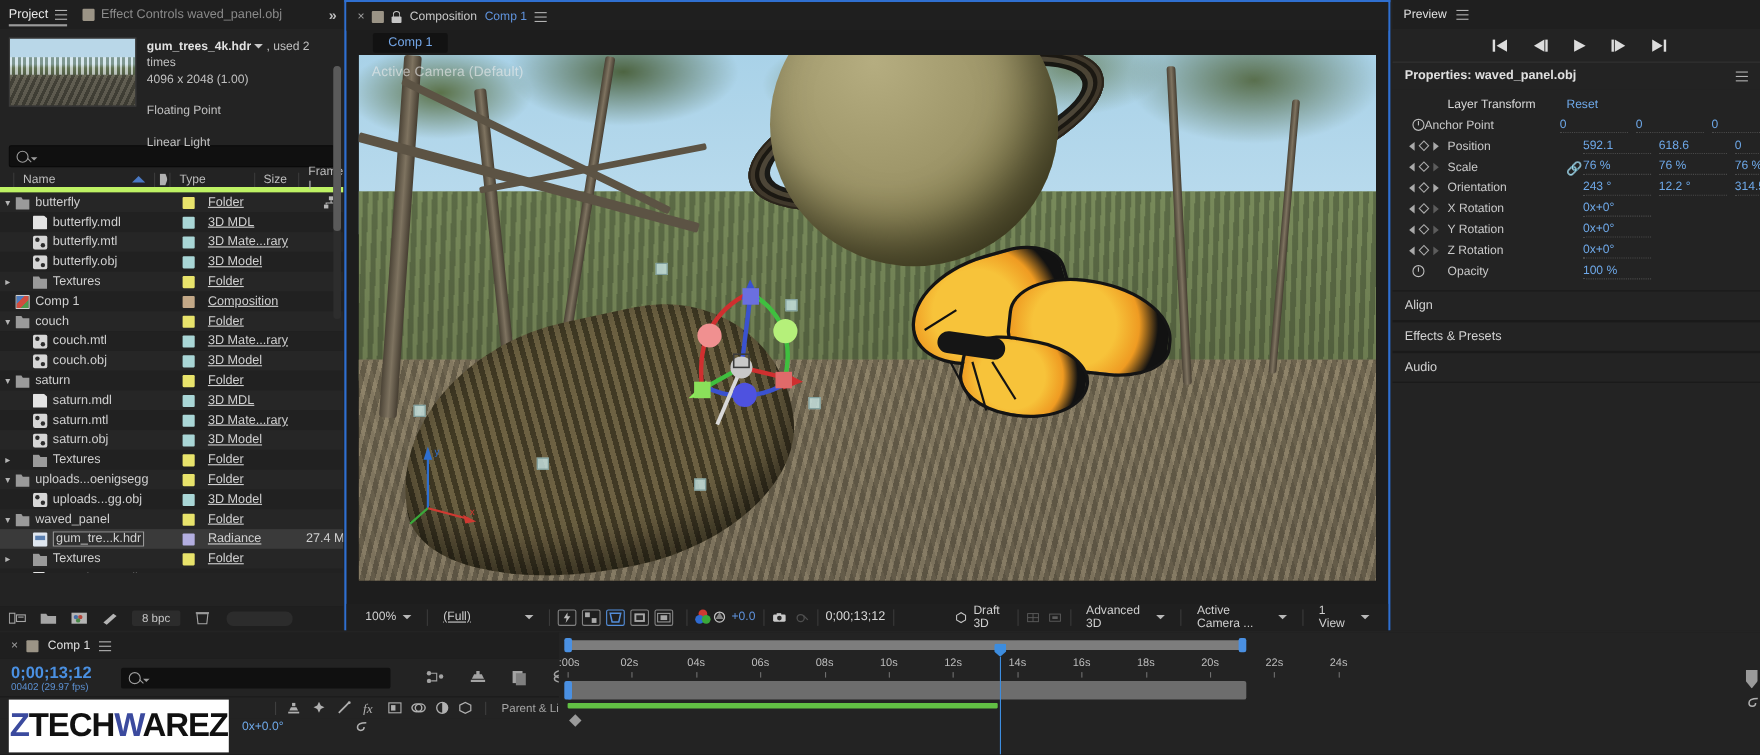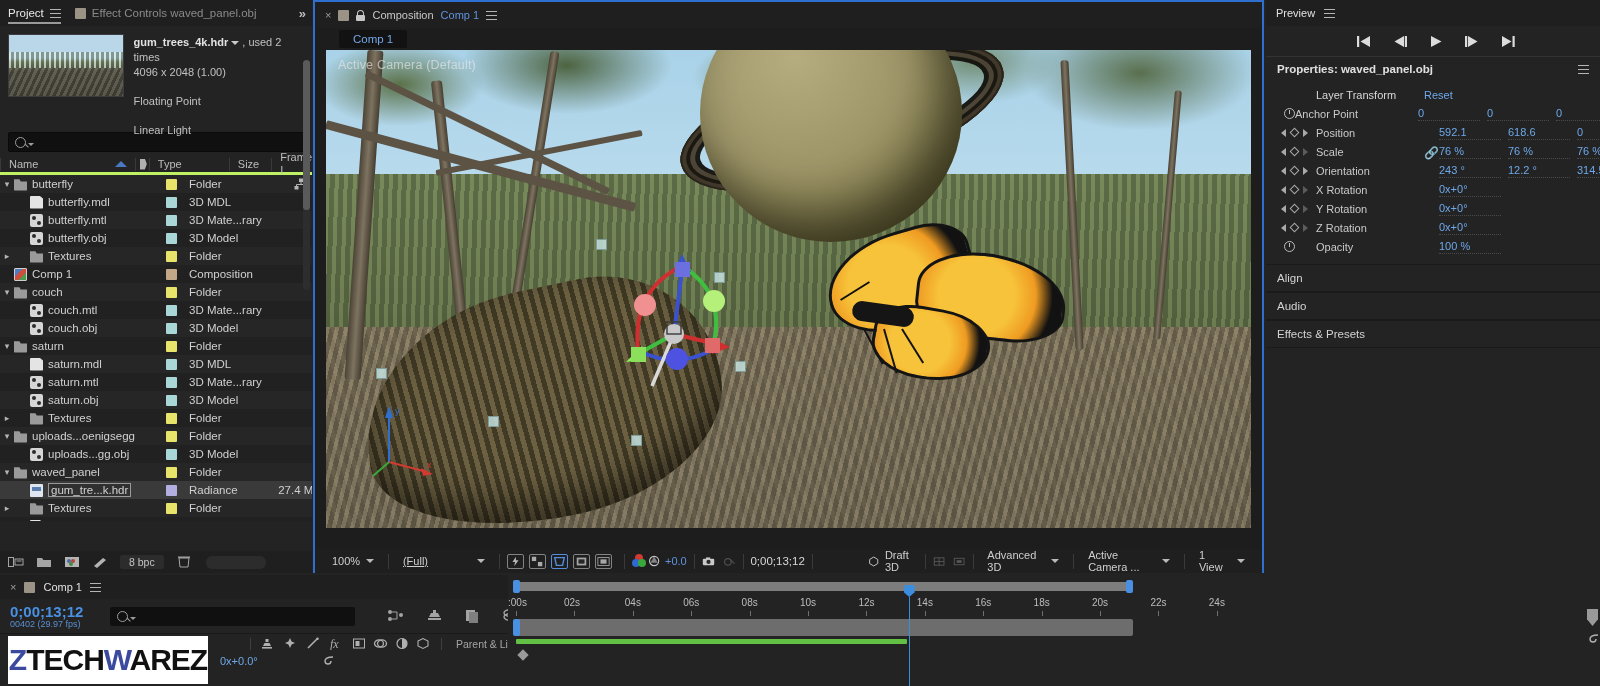--- a/index.html
+++ b/index.html
@@ -40,21 +40,21 @@
   #proj-meta .strong{color:#e2e2e2;font-weight:bold;}
   #proj-meta .sub{color:#c0c0c0;}
   #proj-meta .gap{height:14px;}
   .caretdown{display:inline-block;width:0;height:0;border-left:4px solid transparent;border-right:4px solid transparent;border-top:4px solid #c9c9c9;vertical-align:middle;margin:0 3px;}
 
   #proj-search{margin:6px 8px 4px 8px;height:20px;background:#101010;border:1px solid #0a0a0a;border-radius:2px;display:flex;align-items:center;padding:0 6px;}
   .mag{width:11px;height:11px;border:1.4px solid #9d9d9d;border-radius:50%;position:relative;display:inline-block;}
   .mag:after{content:"";position:absolute;width:5px;height:1.4px;background:#9d9d9d;transform:rotate(45deg);right:-4px;bottom:0px;}
   .mag-caret{display:inline-block;width:0;height:0;border-left:3px solid transparent;border-right:3px solid transparent;border-top:3px solid #9d9d9d;margin-left:2px;margin-top:5px;}
 
-  #proj-head{display:flex;height:19px;align-items:center;background:#232323;border-bottom:3px solid #bef264;font-size:11px;color:#bdbdbd;}
+  #proj-head{display:flex;height:19px;align-items:center;background:#232323;border-bottom:5px solid #bef264;font-size:11px;color:#bdbdbd;padding-left:12px;}
   #proj-head .col{border-left:1px solid #3a3a3a;padding-left:8px;height:13px;line-height:13px;display:flex;align-items:center;}
   .sortarrow{width:0;height:0;border-left:6px solid transparent;border-right:6px solid transparent;border-bottom:6px solid #4a79c4;margin-left:auto;margin-right:8px;}
   .tagicon{width:12px;height:11px;background:#b0b0b0;clip-path:polygon(0 0,72% 0,100% 50%,72% 100%,0 100%);margin-right:2px;}
 
   #proj-list{height:346px;overflow:hidden;position:relative;}
   .prow{height:18px;display:flex;align-items:center;font-size:11.5px;color:#d0d0d0;}
   .prow:nth-child(odd){background:#262626;}
   .prow:nth-child(even){background:#212121;}
   .prow.sel{background:#3a3a3a;}
   .twist{width:14px;text-align:center;color:#b5b5b5;font-size:9px;flex:none;}
@@ -64,21 +64,21 @@
   .ico{width:13px;height:13px;flex:none;border-radius:1px;}
   .ico.folder{background:#9a9a9a;clip-path:polygon(0 14%,42% 14%,52% 30%,100% 30%,100% 100%,0 100%);}
   .ico.doc{background:#e4e4e4;clip-path:polygon(0 0,72% 0,100% 24%,100% 100%,0 100%);}
   .ico.mtl{background:#d6d6d6;border-radius:2px;position:relative;}
   .ico.mtl:after{content:"";position:absolute;left:2px;top:2px;width:4px;height:4px;border-radius:50%;background:#2b2b2b;}
   .ico.mtl:before{content:"";position:absolute;right:2px;bottom:2px;width:4px;height:4px;border-radius:50%;background:#2b2b2b;}
   .ico.comp{background:linear-gradient(135deg,#4e7bbd 0 33%,#cf4d3f 33% 66%,#4e9a4e 66% 100%);border:1px solid #cfcfcf;}
   .ico.hdr{background:#dfe6ef;position:relative;}
   .ico.hdr:after{content:"";position:absolute;left:2px;top:3px;right:2px;height:4px;background:#5a7fb0;}
   .swatch{width:11px;height:11px;flex:none;border-radius:1px;margin-left:4px;}
-  .ty{width:98px;flex:none;padding-left:12px;overflow:hidden;white-space:nowrap;}
+  .ty{width:98px;flex:none;padding-left:12px;overflow:hidden;white-space:nowrap;text-decoration:underline;}
   .sz{width:46px;flex:none;text-align:right;}
   .fr{width:38px;flex:none;text-align:right;padding-right:8px;}
   .orgicon{position:absolute;right:4px;top:2px;width:14px;height:13px;}
 
   #proj-vscroll{position:absolute;right:2px;top:60px;width:7px;height:230px;background:#2d2d2d;border-radius:4px;}
   #proj-vscroll i{position:absolute;left:0;right:0;top:0;height:150px;background:#5a5a5a;border-radius:4px;display:block;}
 
   #proj-footer{position:absolute;left:0;bottom:0;width:312px;height:22px;background:#1f1f1f;display:flex;align-items:center;gap:12px;padding:0 8px;}
   .ftbtn{width:16px;height:14px;opacity:.85;}
   #bpc{background:#2c2c2c;border-radius:2px;padding:1px 9px;font-size:10.5px;color:#c4c4c4;}
@@ -852,22 +852,22 @@
             <span style="width:21px;"></span>
             <span class="plabel">Opacity</span>
             <span class="linkico"></span>
             <span class="pval">100 %</span>
           </div>
         </div>
     </div>
 
     <div id="props-sections">
         <div class="sect">Align</div>
+        <div class="sect">Effects &amp; Presets</div>
         <div class="sect">Audio</div>
-        <div class="sect">Effects &amp; Presets</div>
       </div>
   </div>
 
   <div id="timeline">
 
     <div id="tl-tabbar">
       <span class="closex">×</span>
       <span class="sqswatch"></span>
       <span style="color:#e0e0e0;">Comp 1</span>
       <span class="hamb">

